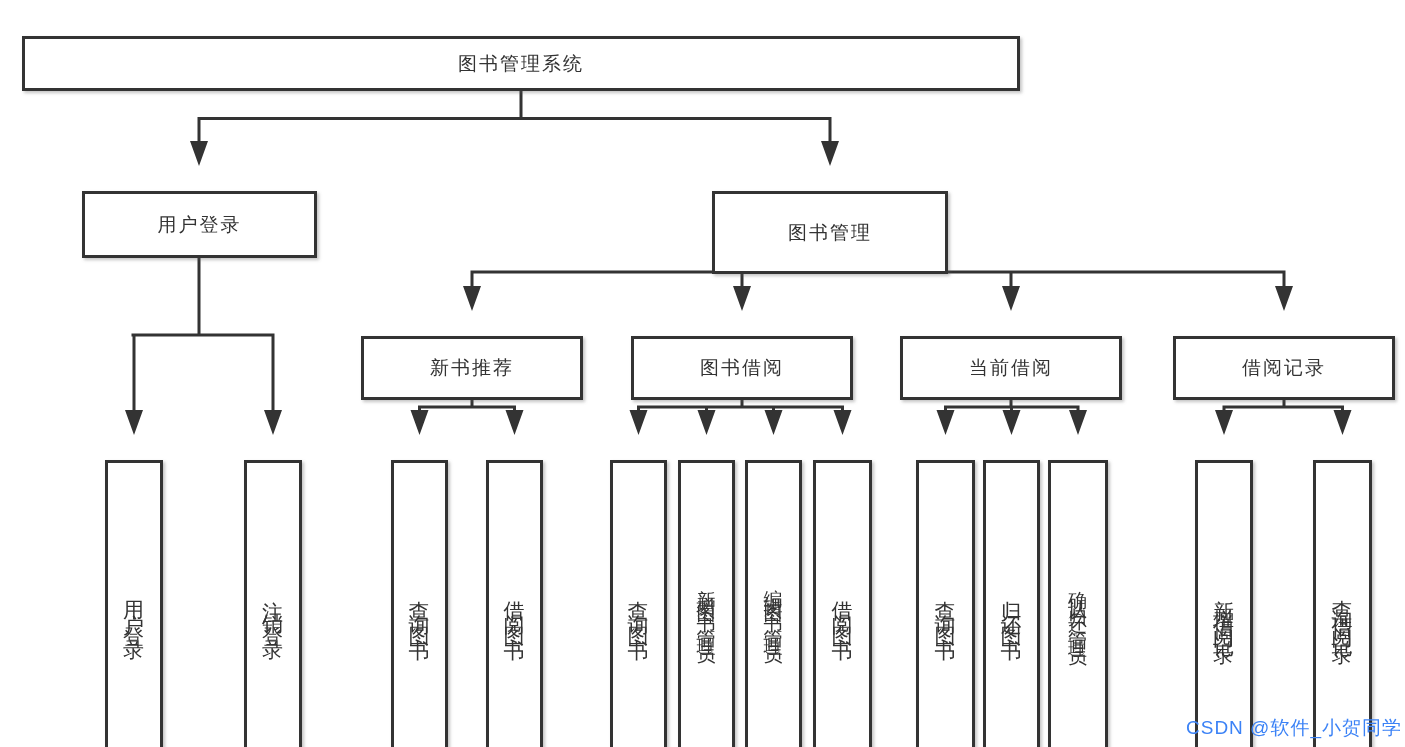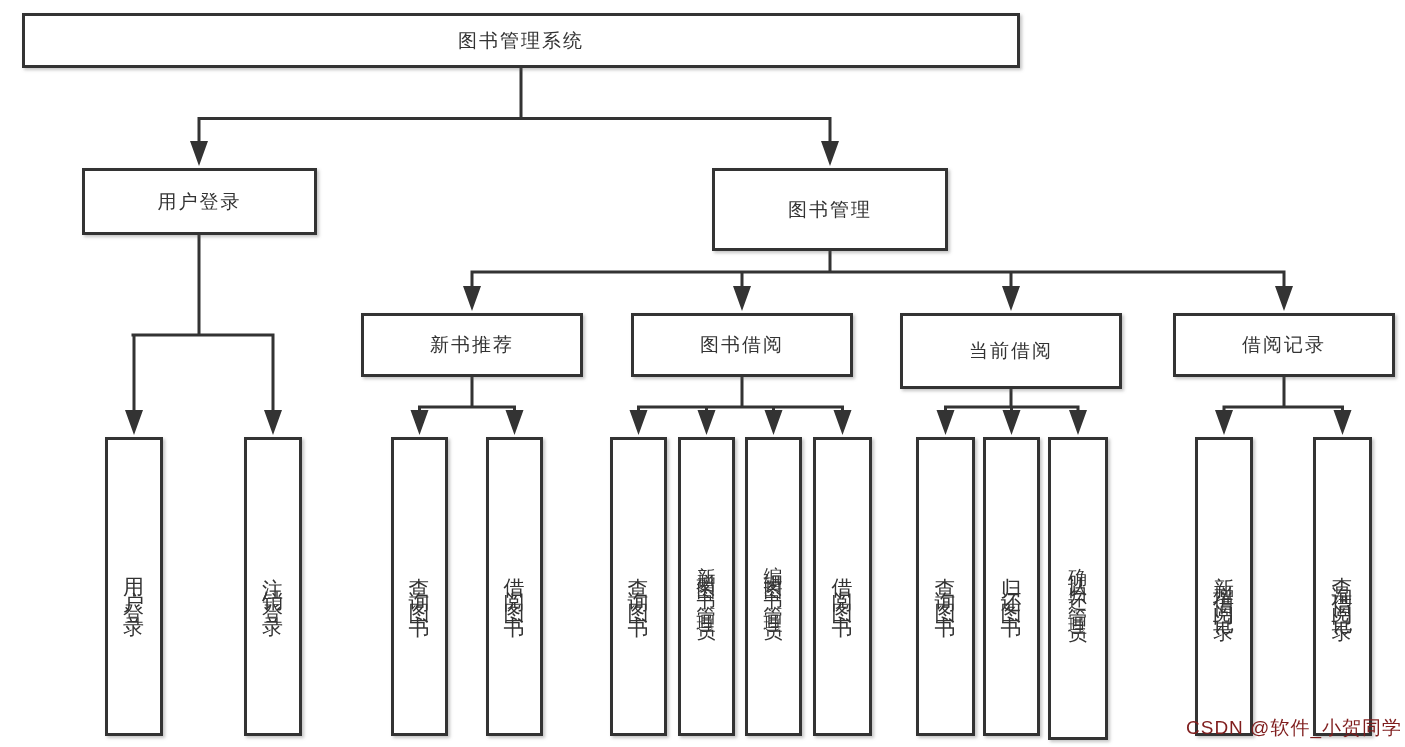--- a/index.html
+++ b/index.html
@@ -24,20 +24,21 @@
   }
   .box {
     position: absolute;
     box-sizing: border-box;
     border: 3px solid #333333;
     background: #ffffff;
     display: flex;
     align-items: center;
     justify-content: center;
     box-shadow: 2px 2px 3px rgba(90,90,90,0.35);
+    margin-top: 23px;
   }
   .hbox span {
     font-size: 19px;
     letter-spacing: 2px;
     white-space: nowrap;
   }
   .leaf span {
     writing-mode: vertical-rl;
     text-orientation: mixed;
     font-size: 21px;
@@ -50,21 +51,21 @@
   }
   .leaf.len9 span {
     font-size: 19px;
     letter-spacing: 8px;
   }
   .watermark {
     position: absolute;
     left: 1186px;
     top: 715px;
     font-size: 19px;
-    color: #7f1d1d;
+    color: #3b82f6;
     letter-spacing: 1px;
     z-index: 5;
     white-space: nowrap;
     text-align: right;
   }
 </style>
 </head>
 <body>
 
 <div class="canvas">
@@ -136,21 +137,21 @@
   <div class="box hbox" style="left:712px;top:168px;width:236px;height:83px">
     <span>图书管理</span>
   </div>
 
   <div class="box hbox" style="left:361px;top:313px;width:222px;height:64px">
     <span>新书推荐</span>
   </div>
   <div class="box hbox" style="left:631px;top:313px;width:222px;height:64px">
     <span>图书借阅</span>
   </div>
-  <div class="box hbox" style="left:900px;top:313px;width:222px;height:76px">
+  <div class="box hbox" style="left:900px;top:313px;width:222px;height:64px">
     <span>当前借阅</span>
   </div>
   <div class="box hbox" style="left:1173px;top:313px;width:222px;height:64px">
     <span>借阅记录</span>
   </div>
 
   <div class="box leaf" style="left:105px;top:437px;width:58px;height:299px">
     <span>用户登录</span>
   </div>
   <div class="box leaf" style="left:244px;top:437px;width:58px;height:299px">

